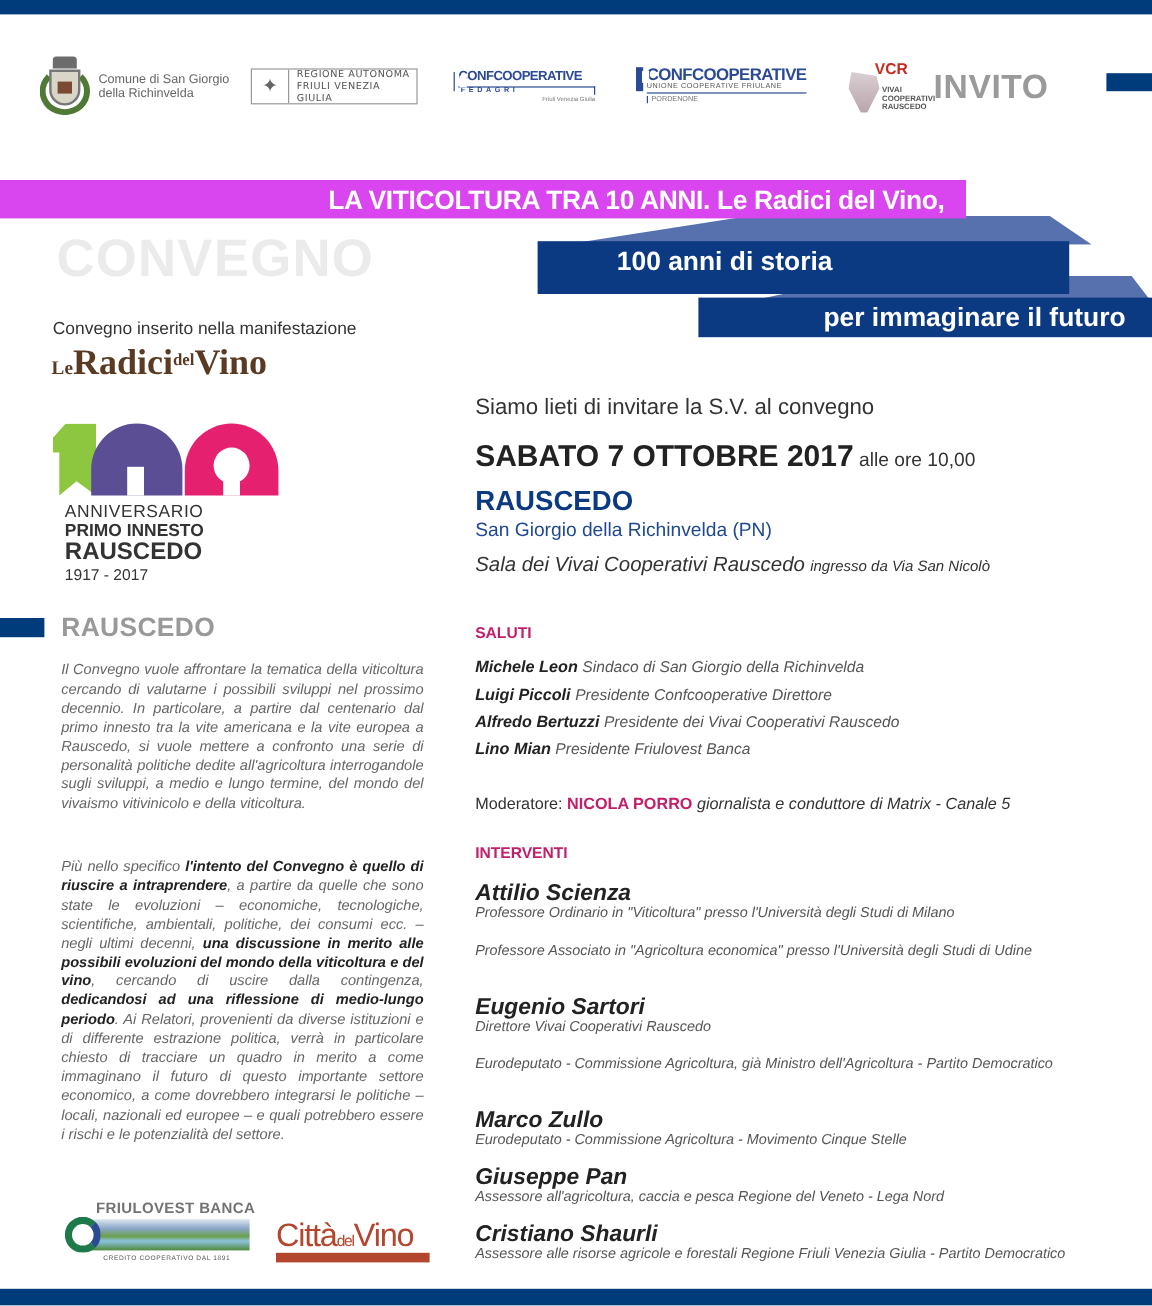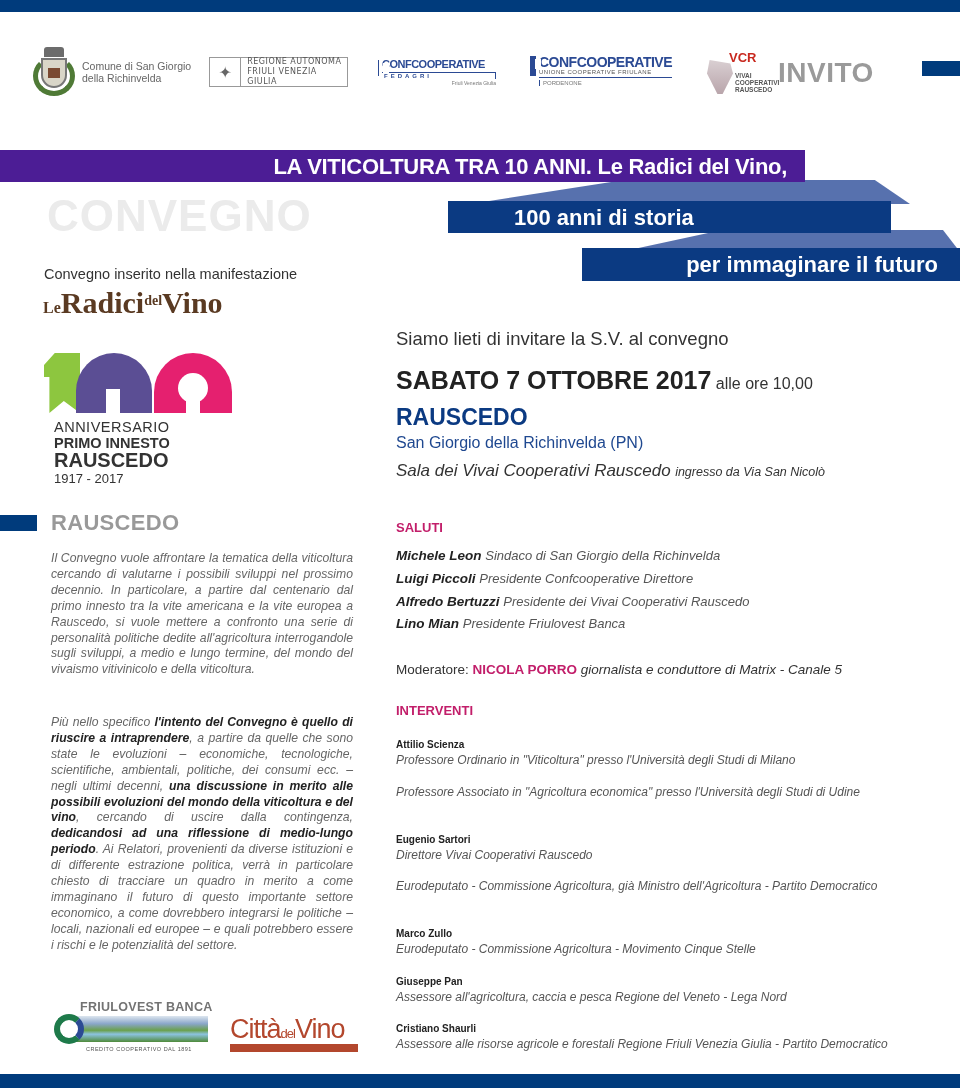--- a/index.html
+++ b/index.html
@@ -39,24 +39,24 @@
 
   .vcr { left: 703px; top: 50px; width: 80px; height: 48px; position: absolute; }
   .vcr .grape { position: absolute; left: 4px; top: 10px; width: 26px; height: 34px; background: linear-gradient(#d9cfd2, #b9a5ab); clip-path: polygon(10% 0, 90% 10%, 100% 40%, 60% 100%, 40% 100%, 0 40%); }
   .vcr .vcr-t { position: absolute; left: 26px; top: 0; font-size: 13px; font-weight: bold; color: #c8281e; text-align: center; }
   .vcr .vcr-s { position: absolute; left: 32px; top: 22px; font-size: 6.5px; color: #555; line-height: 7px; font-weight: bold; }
 
   .invito { position: absolute; left: 778px; top: 57px; font-size: 28px; font-weight: bold; color: #9a9a9a; letter-spacing: 0.5px; }
   .invito-bar { position: absolute; left: 922px; top: 61px; width: 38px; height: 15px; background: #003b7c; }
 
   
-  .band1 { position: absolute; left: 0; top: 150px; width: 805px; height: 32px; background: #4c1d95; }
+  .band1 { position: absolute; left: 0; top: 150px; width: 805px; height: 32px; background: #d946ef; }
   .band1-text { position: absolute; right: 18px; top: 4px; color: #fff; font-weight: bold; font-size: 22px; white-space: nowrap; letter-spacing: -0.3px; }
   .conn1 { position: absolute; left: 470px; top: 180px; width: 440px; height: 24px; background: #3a58a0; clip-path: polygon(35% 0, 92% 0, 100% 100%, 0 100%); opacity: 0.85; }
-  .band2 { position: absolute; left: 448px; top: 201px; width: 443px; height: 32px; background: #0b3a82; }
+  .band2 { position: absolute; left: 448px; top: 201px; width: 443px; height: 44px; background: #0b3a82; }
   .band2-text { position: absolute; left: 66px; top: 4px; color: #fff; font-weight: bold; font-size: 22px; white-space: nowrap; }
   .conn2 { position: absolute; left: 620px; top: 230px; width: 340px; height: 22px; background: #3a58a0; clip-path: polygon(30% 0, 95% 0, 100% 100%, 0 100%); opacity: 0.85; }
   .band3 { position: absolute; left: 582px; top: 248px; width: 378px; height: 33px; background: #0b3a82; }
   .band3-text { position: absolute; right: 22px; top: 4px; color: #fff; font-weight: bold; font-size: 22px; white-space: nowrap; }
 
   .convegno-big { position: absolute; left: 47px; top: 191px; font-size: 44px; font-weight: bold; color: #ebebeb; letter-spacing: 1px; }
 
   .manif-label { position: absolute; left: 44px; top: 266px; font-size: 14.5px; color: #333; }
   .radici-logo { position: absolute; left: 43px; top: 286px; font-family: "Liberation Serif", "DejaVu Serif", serif; color: #5a3a22; font-weight: bold; white-space: nowrap; }
   .radici-logo .le { font-size: 16px; }
@@ -112,21 +112,21 @@
   .saluti-title { top: 520px; }
   .interventi-title { top: 703px; }
   .saluto { position: absolute; left: 396px; font-size: 13.5px; white-space: nowrap; }
   .saluto .nm { font-weight: bold; font-style: italic; color: #222; }
   .saluto .rl { font-style: italic; color: #555; font-size: 13px; }
   .moderatore { position: absolute; left: 396px; top: 662px; font-size: 13.5px; white-space: nowrap; color: #333; }
   .moderatore .mname { color: #c21e6a; font-weight: bold; }
   .moderatore .mrole { font-style: italic; color: #333; }
 
   .speaker { position: absolute; left: 396px; width: 560px; }
-  .speaker .sn { font-size: 10px; font-weight: bold; color: #222; line-height: 16px; }
+  .speaker .sn { font-size: 19px; font-weight: bold; font-style: italic; color: #222; line-height: 16px; }
   .speaker .sr { font-size: 12px; font-style: italic; color: #555; line-height: 15px; white-space: nowrap; }
 </style>
 </head>
 <body>
 
 <div class="topbar"></div>
 
 <div class="logo comune">
   <div class="crest">
     <div class="wreath"></div>

